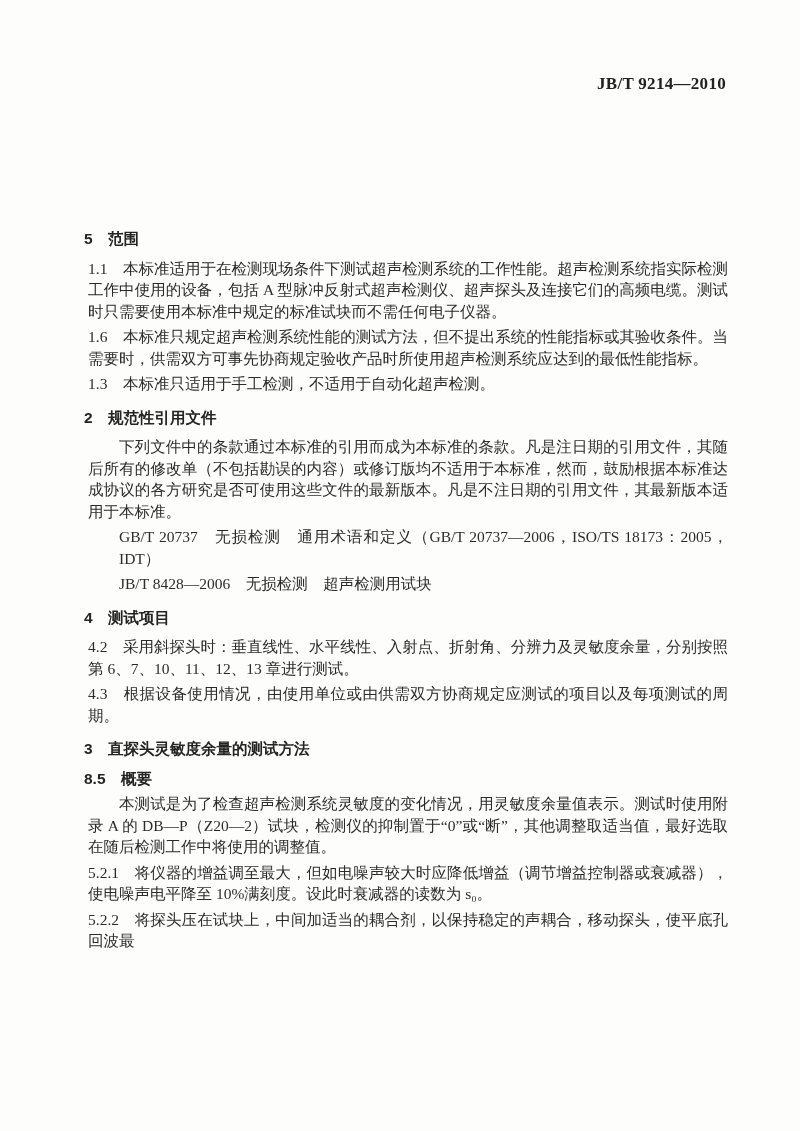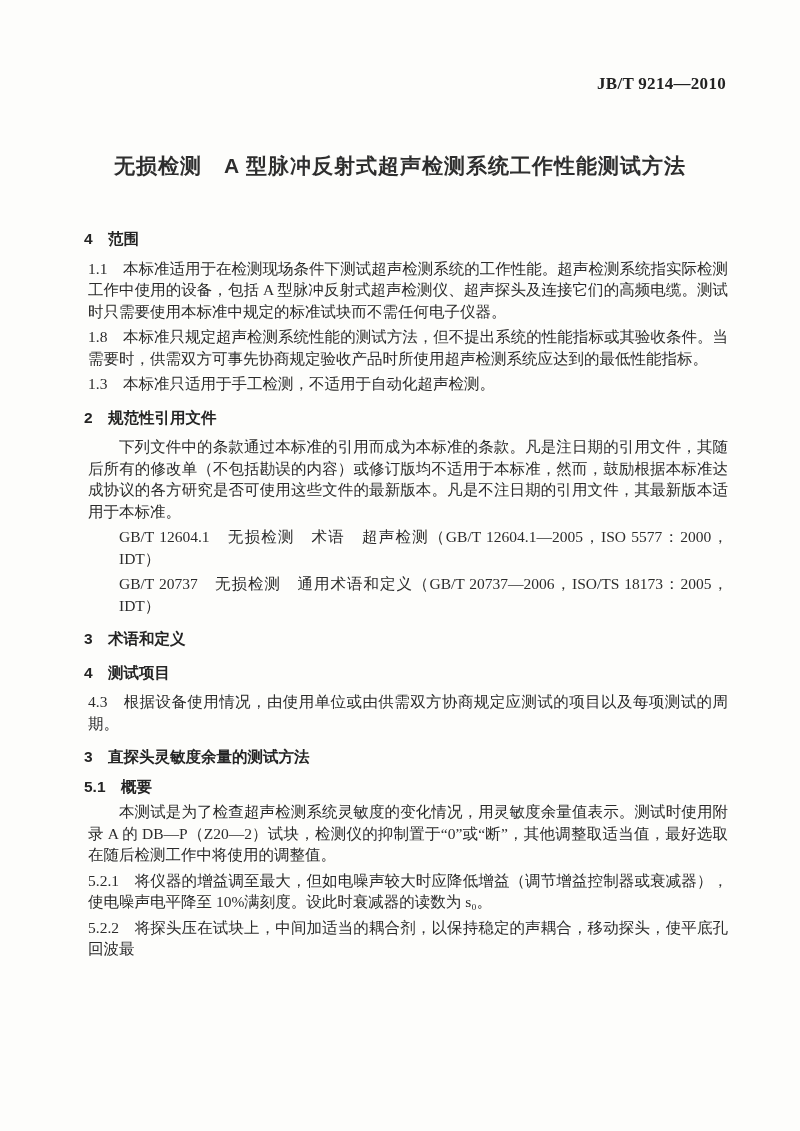--- a/index.html
+++ b/index.html
@@ -85,41 +85,40 @@
     color: #2b2b2b;
   }
 </style>
 </head>
 <body>
 
 <div class="page">
 
   <div class="doc-number">JB/T 9214—2010</div>
 
-  <h1 class="doc-title">无损检测　A 型脉冲反射式超声检测系统工作性能测试方法</h1>
 
   <div class="content">
 
-    <h2 class="sec-heading first">4　范围</h2>
+    <h2 class="sec-heading first">5　范围</h2>
     <p class="clause">1.1　本标准适用于在检测现场条件下测试超声检测系统的工作性能。超声检测系统指实际检测工作中使用的设备，包括 A 型脉冲反射式超声检测仪、超声探头及连接它们的高频电缆。测试时只需要使用本标准中规定的标准试块而不需任何电子仪器。</p>
-    <p class="clause">1.8　本标准只规定超声检测系统性能的测试方法，但不提出系统的性能指标或其验收条件。当需要时，供需双方可事先协商规定验收产品时所使用超声检测系统应达到的最低性能指标。</p>
+    <p class="clause">1.6　本标准只规定超声检测系统性能的测试方法，但不提出系统的性能指标或其验收条件。当需要时，供需双方可事先协商规定验收产品时所使用超声检测系统应达到的最低性能指标。</p>
     <p class="clause">1.3　本标准只适用于手工检测，不适用于自动化超声检测。</p>
 
     <h2 class="sec-heading">2　规范性引用文件</h2>
     <p class="intro">下列文件中的条款通过本标准的引用而成为本标准的条款。凡是注日期的引用文件，其随后所有的修改单（不包括勘误的内容）或修订版均不适用于本标准，然而，鼓励根据本标准达成协议的各方研究是否可使用这些文件的最新版本。凡是不注日期的引用文件，其最新版本适用于本标准。</p>
-    <p class="ref">GB/T 12604.1　无损检测　术语　超声检测（GB/T 12604.1—2005，ISO 5577：2000，IDT）</p>
     <p class="ref">GB/T 20737　无损检测　通用术语和定义（GB/T 20737—2006，ISO/TS 18173：2005，IDT）</p>
+    <p class="ref">JB/T 8428—2006　无损检测　超声检测用试块</p>
 
-    <h2 class="sec-heading">3　术语和定义</h2>
 
     <h2 class="sec-heading">4　测试项目</h2>
+    <p class="clause">4.2　采用斜探头时：垂直线性、水平线性、入射点、折射角、分辨力及灵敏度余量，分别按照第 6、7、10、11、12、13 章进行测试。</p>
     <p class="clause">4.3　根据设备使用情况，由使用单位或由供需双方协商规定应测试的项目以及每项测试的周期。</p>
 
     <h2 class="sec-heading">3　直探头灵敏度余量的测试方法</h2>
-    <h3 class="sub-heading">5.1　概要</h3>
+    <h3 class="sub-heading">8.5　概要</h3>
     <p class="intro">本测试是为了检查超声检测系统灵敏度的变化情况，用灵敏度余量值表示。测试时使用附录 A 的 DB—P（Z20—2）试块，检测仪的抑制置于“0”或“断”，其他调整取适当值，最好选取在随后检测工作中将使用的调整值。</p>
     <p class="clause">5.2.1　将仪器的增益调至最大，但如电噪声较大时应降低增益（调节增益控制器或衰减器），使电噪声电平降至 10%满刻度。设此时衰减器的读数为 s₀。</p>
     <p class="clause">5.2.2　将探头压在试块上，中间加适当的耦合剂，以保持稳定的声耦合，移动探头，使平底孔回波最</p>
 
   </div>
 
   <div class="page-num">1</div>
 
 </div>
 

